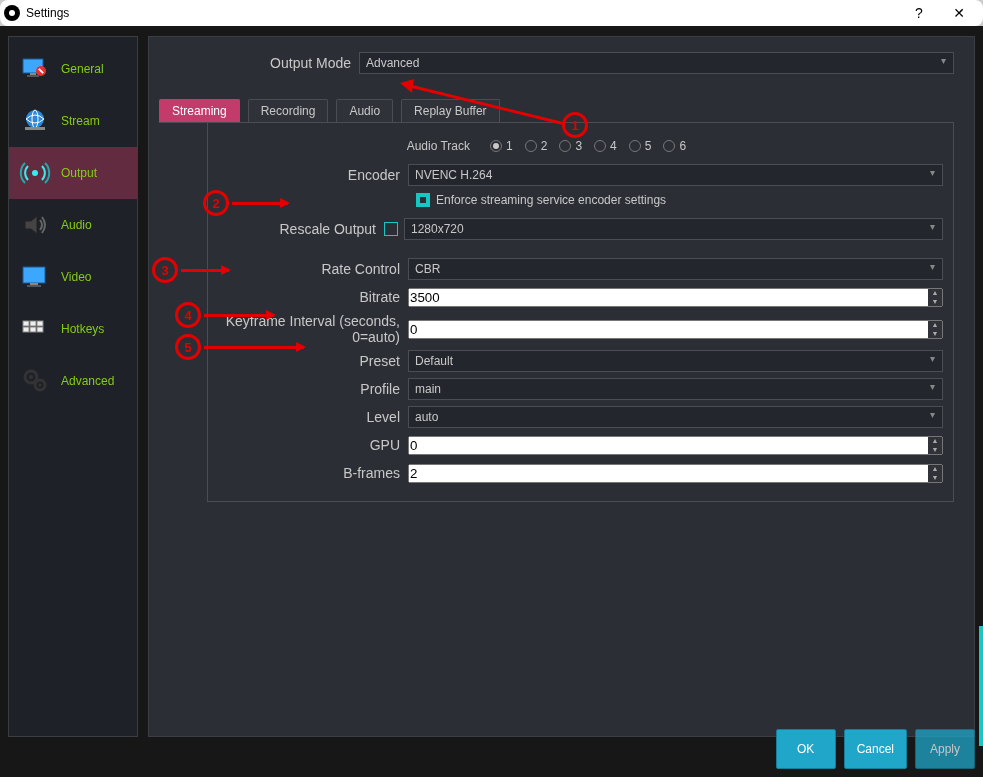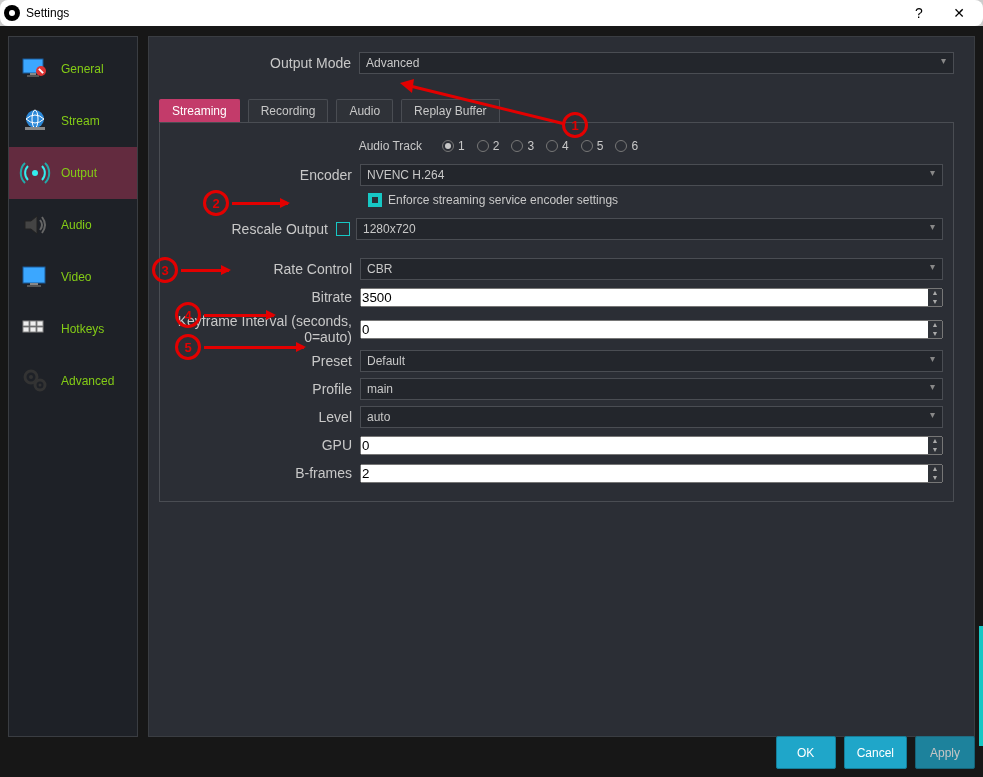--- a/index.html
+++ b/index.html
@@ -165,20 +165,21 @@
   .tab.active {
     background: #c33b6a;
     color: #fff;
     border-color: #c33b6a;
   }
 
   .tab-body {
     border: 1px solid #4a4d53;
     border-top: none;
     padding: 16px 10px 12px 0;
+    margin-left: 48px;
   }
 
   .radio-row {
     display: flex;
     align-items: center;
     gap: 12px;
     margin-bottom: 10px;
   }
   .radio-row .label { width: 270px; text-align: right; padding-right: 8px; }
   .radio-opt {
@@ -219,21 +220,21 @@
   .form-spacer { height: 12px; }
 
   
   .button-bar {
     position: absolute;
     right: 8px; bottom: 8px;
     display: flex; gap: 8px;
   }
   .btn {
     min-width: 60px;
-    height: 33px;
+    height: 40px;
     background: #1fa6c9;
     color: #fff;
     border: 1px solid #157e99;
     font-size: 12px;
     padding: 0 12px;
     cursor: pointer;
     border-radius: 2px;
   }
   .btn.disabled { opacity: 0.75; }
 

